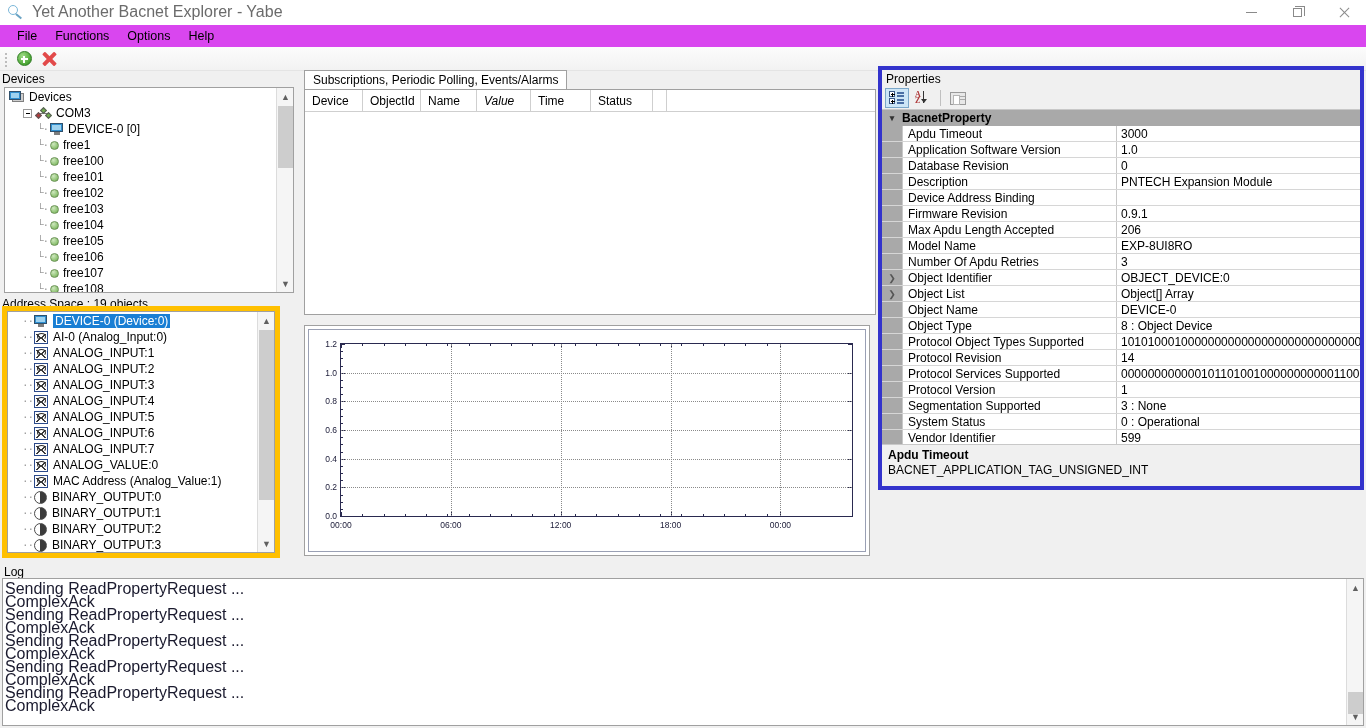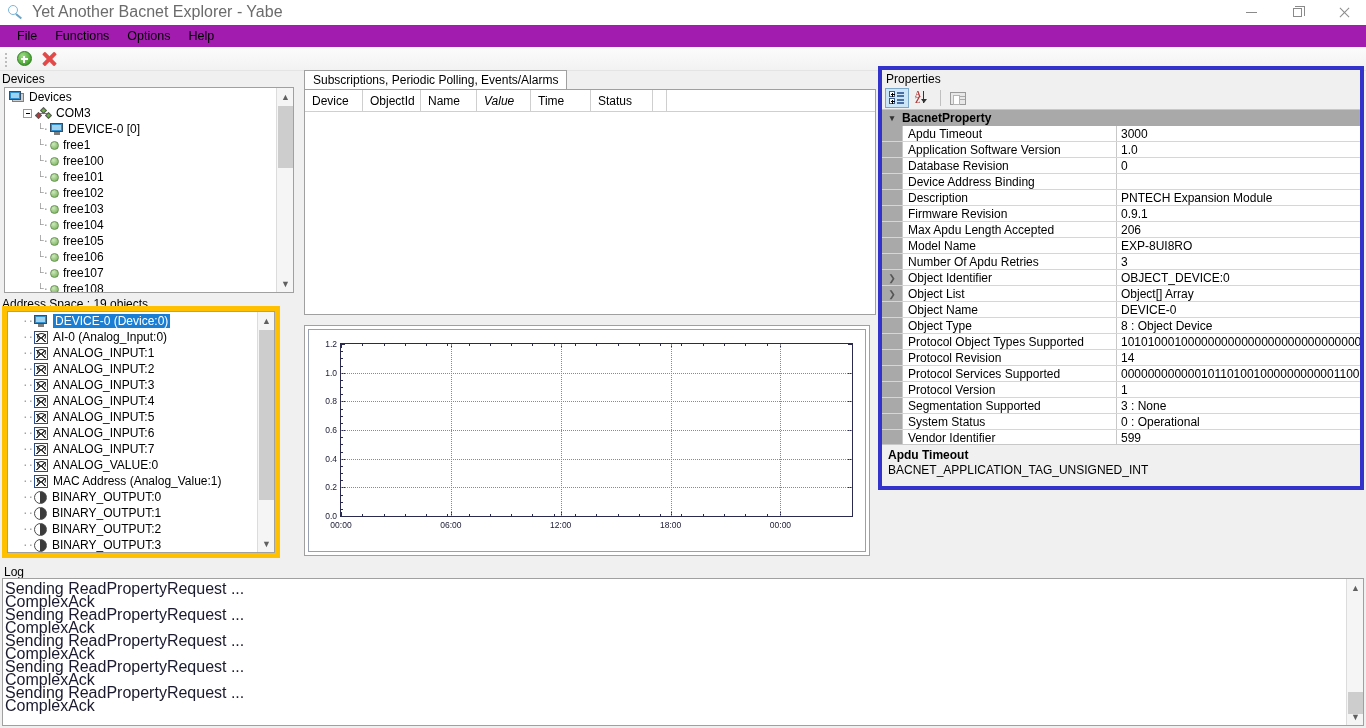--- a/index.html
+++ b/index.html
@@ -42,21 +42,21 @@
     border:1px solid #8a8a8a; border-bottom:none; border-left:none; }
   .wc-close { position:relative; width:11px; height:11px; display:block; }
   .wc-close:before, .wc-close:after {
     content:""; position:absolute; left:0; top:5px; width:13px; height:1px; background:#8a8a8a;
   }
   .wc-close:before{ transform:rotate(45deg);} .wc-close:after{ transform:rotate(-45deg);}
 
   
   .menubar {
     position:absolute; left:0; top:25px; width:1366px; height:22px;
-    background:#a21caf; display:flex; align-items:center; padding-left:8px;text-align:center;
+    background:#d946ef; display:flex; align-items:center; padding-left:8px;text-align:center;
   }
   .menu-item { padding:3px 9px; font-size:12.5px; color:#000; }
 
   
   .toolbar {
     position:absolute; left:0; top:47px; width:1366px; height:24px;
     background:linear-gradient(#fcfcfc,#f2f2f2);
     border-bottom:1px solid #e4e4e4;
     display:flex; align-items:center;
   }
@@ -651,27 +651,27 @@
             <div class="pg-name">Application Software Version</div>
             <div class="pg-val">1.0</div>
           </div>
           <div class="pg-row">
             <div class="pg-gut"></div>
             <div class="pg-name">Database Revision</div>
             <div class="pg-val">0</div>
           </div>
           <div class="pg-row">
             <div class="pg-gut"></div>
+            <div class="pg-name">Description</div>
+            <div class="pg-val">PNTECH Expansion Module</div>
+          </div>
+          <div class="pg-row">
+            <div class="pg-gut"></div>
             <div class="pg-name">Device Address Binding</div>
             <div class="pg-val"></div>
-          </div>
-          <div class="pg-row">
-            <div class="pg-gut"></div>
-            <div class="pg-name">Description</div>
-            <div class="pg-val">PNTECH Expansion Module</div>
           </div>
           <div class="pg-row">
             <div class="pg-gut"></div>
             <div class="pg-name">Firmware Revision</div>
             <div class="pg-val">0.9.1</div>
           </div>
           <div class="pg-row">
             <div class="pg-gut"></div>
             <div class="pg-name">Max Apdu Length Accepted</div>
             <div class="pg-val">206</div>

